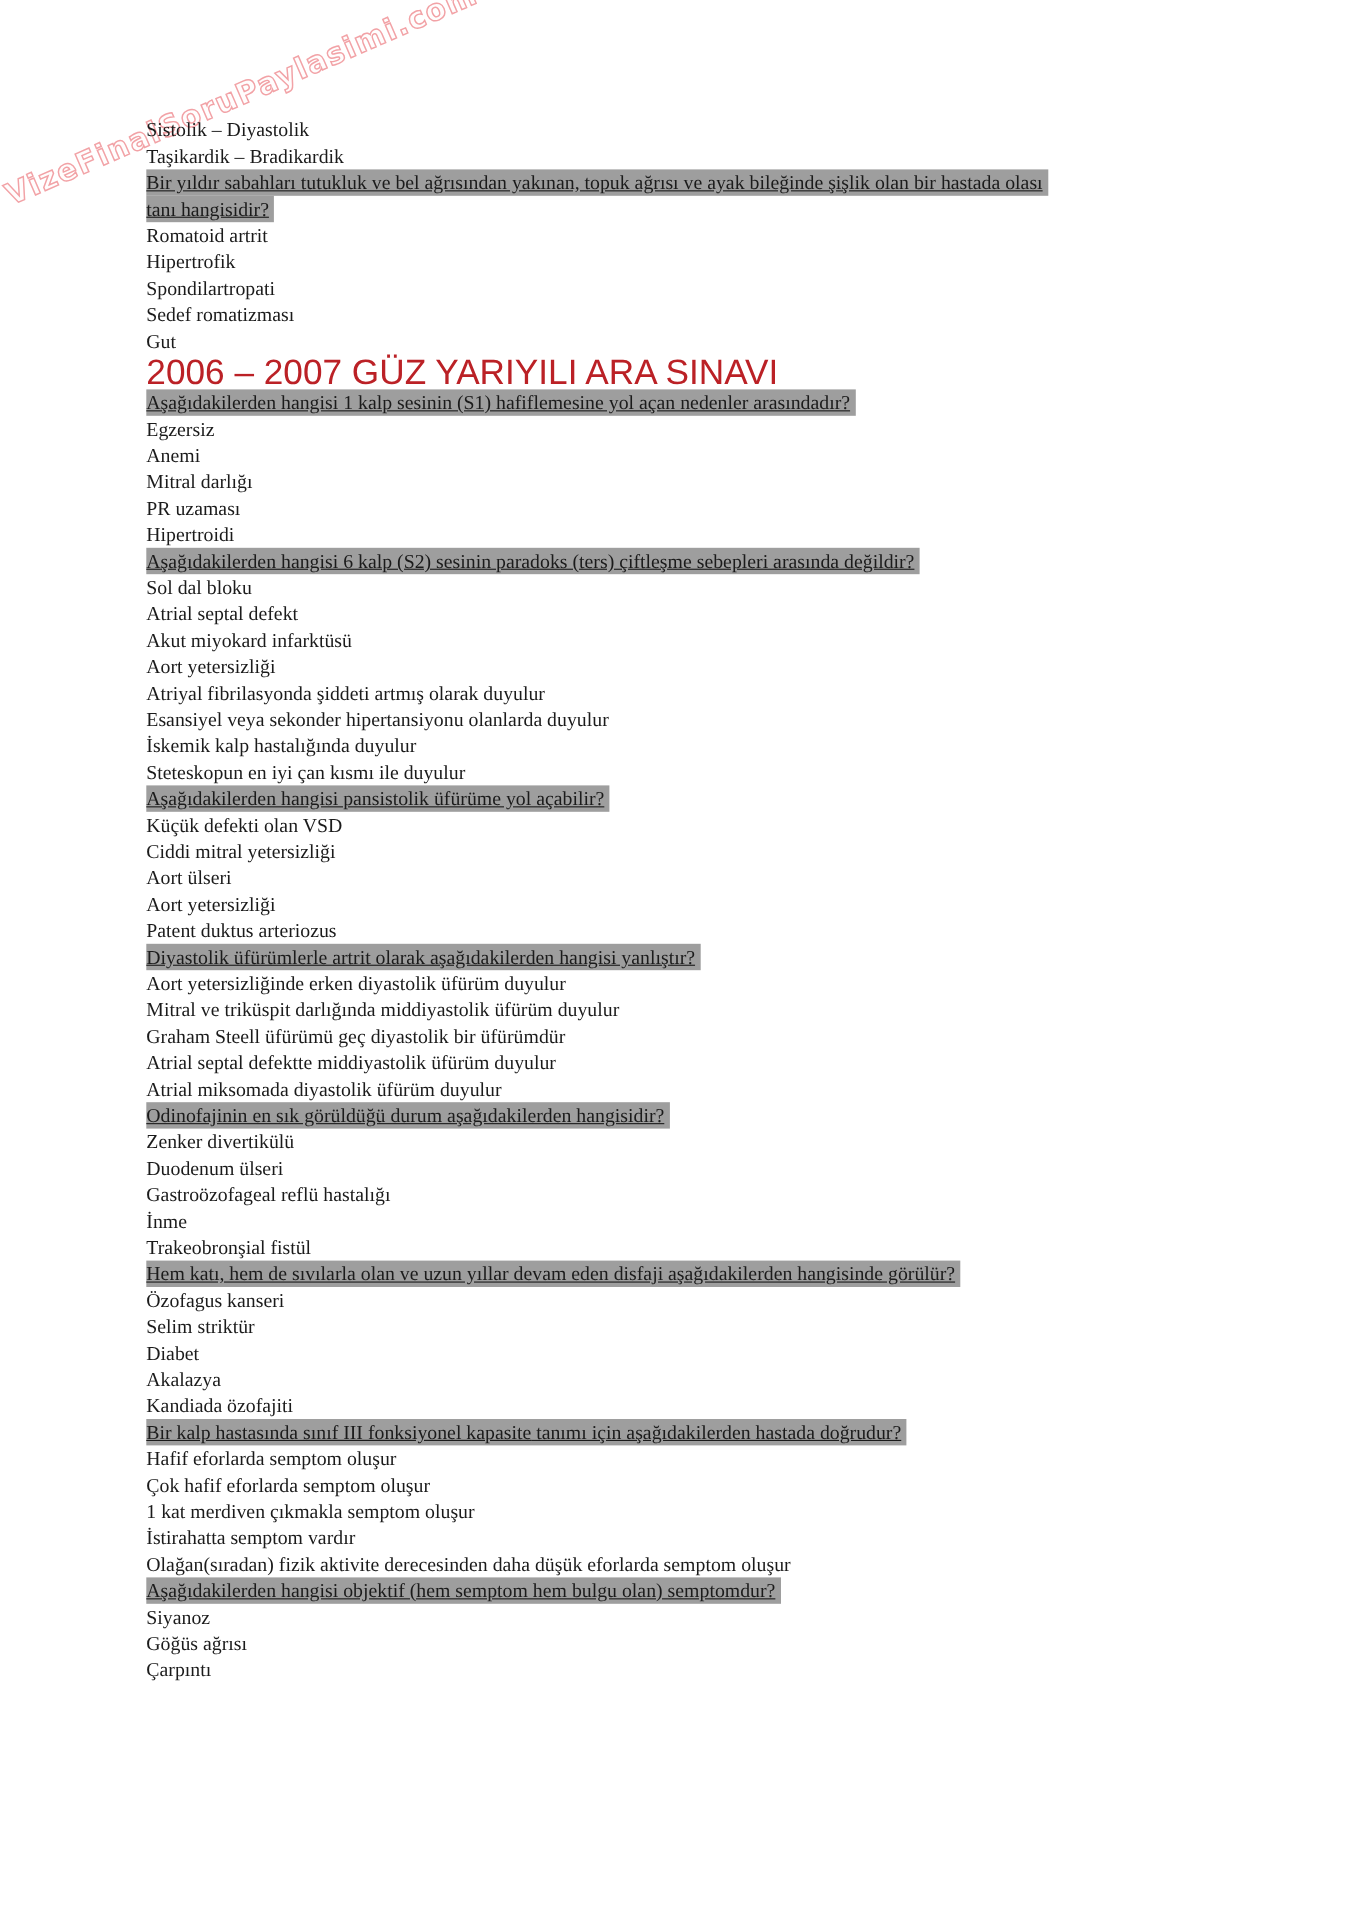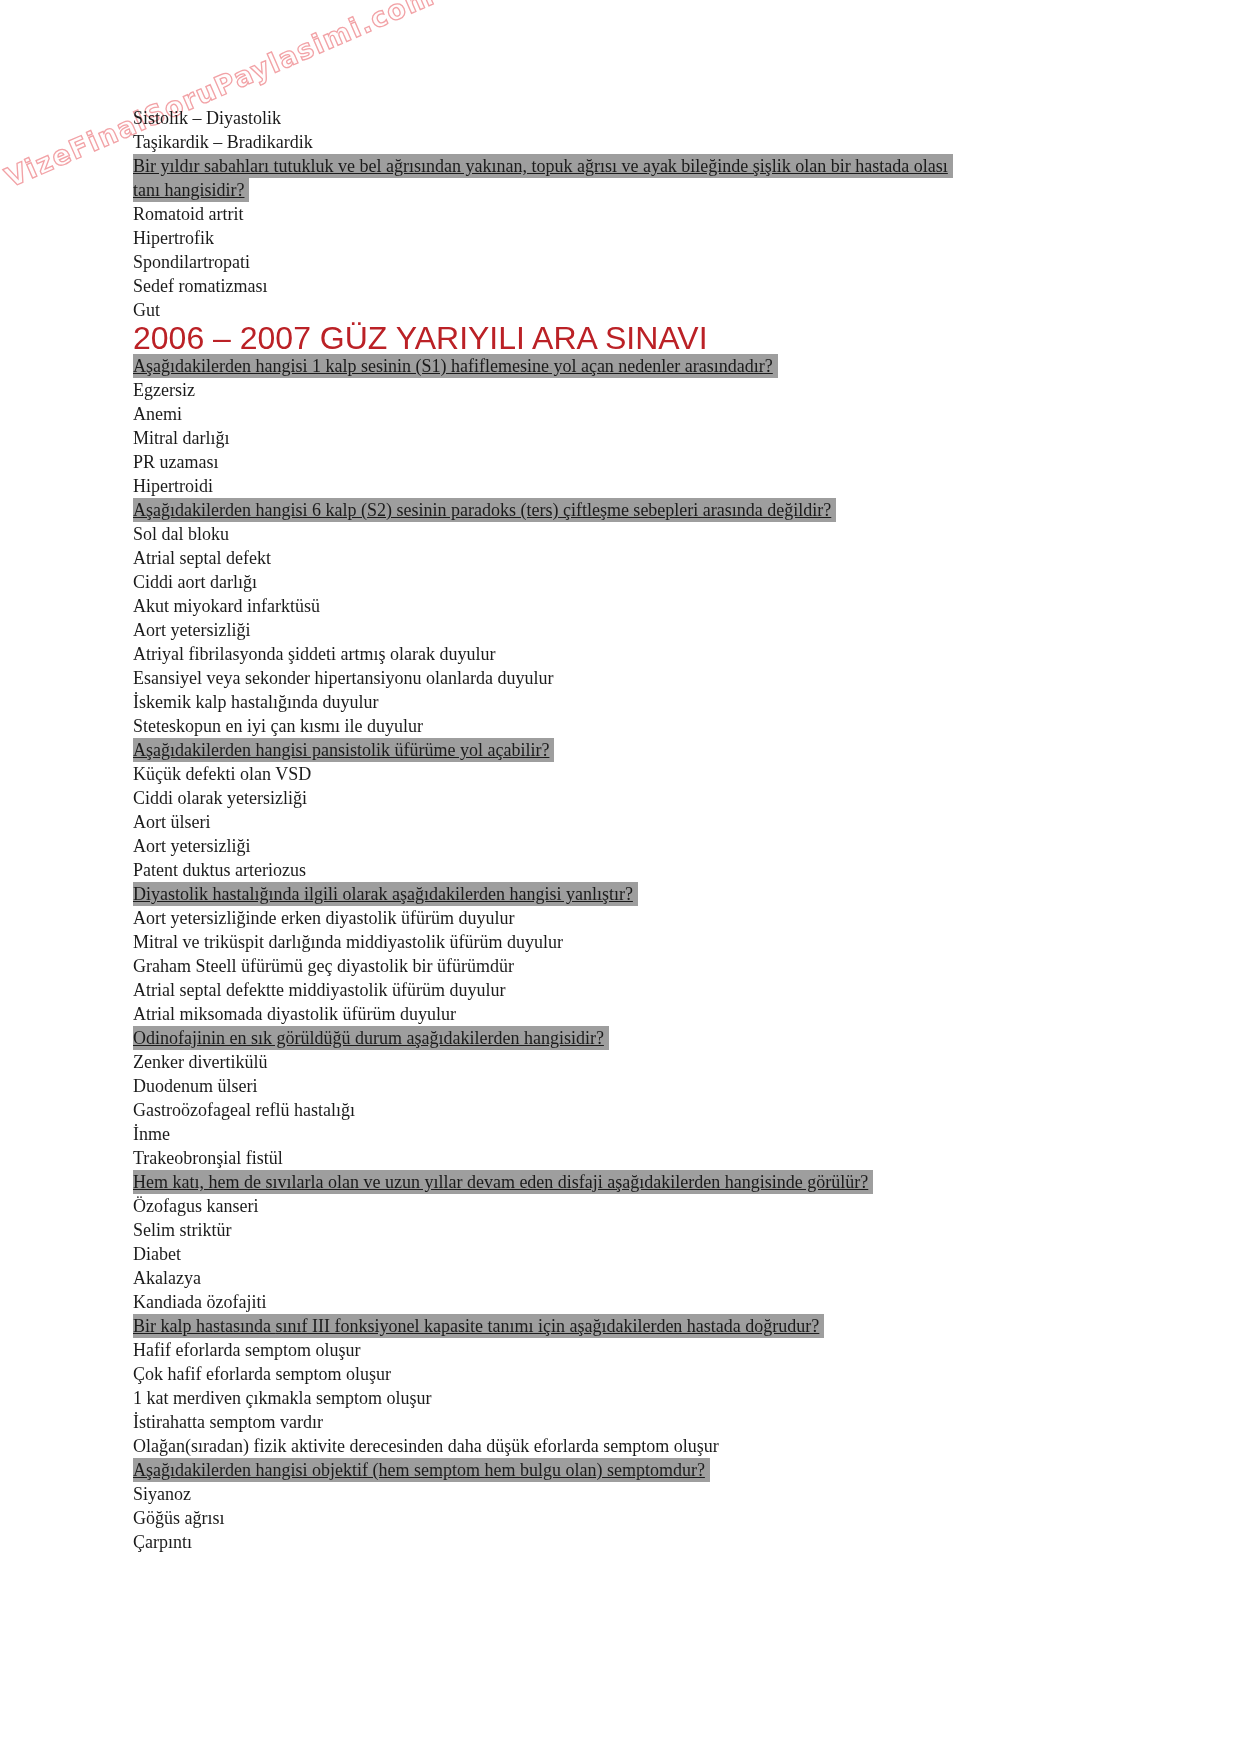--- a/index.html
+++ b/index.html
@@ -78,34 +78,33 @@
       <div class="heading">2006 – 2007 GÜZ YARIYILI ARA SINAVI</div>
       <div class="line"><span class="hl"><span>Aşağıdakilerden hangisi 1 kalp sesinin (S1) hafiflemesine yol açan nedenler arasındadır?</span></span></div>
       <div class="line"><span><span>Egzersiz</span></span></div>
       <div class="line"><span><span>Anemi</span></span></div>
       <div class="line"><span><span>Mitral darlığı</span></span></div>
       <div class="line"><span><span>PR uzaması</span></span></div>
       <div class="line"><span><span>Hipertroidi</span></span></div>
       <div class="line"><span class="hl"><span>Aşağıdakilerden hangisi 6 kalp (S2) sesinin paradoks (ters) çiftleşme sebepleri arasında değildir?</span></span></div>
       <div class="line"><span><span>Sol dal bloku</span></span></div>
       <div class="line"><span><span>Atrial septal defekt</span></span></div>
-      <div class="line"><span><span>Ciddi aort darlığı</span></span></div>
       <div class="line"><span><span>Akut miyokard infarktüsü</span></span></div>
       <div class="line"><span><span>Aort yetersizliği</span></span></div>
       <div class="line"><span><span>Atriyal fibrilasyonda şiddeti artmış olarak duyulur</span></span></div>
       <div class="line"><span><span>Esansiyel veya sekonder hipertansiyonu olanlarda duyulur</span></span></div>
       <div class="line"><span><span>İskemik kalp hastalığında duyulur</span></span></div>
       <div class="line"><span><span>Steteskopun en iyi çan kısmı ile duyulur</span></span></div>
       <div class="line"><span class="hl"><span>Aşağıdakilerden hangisi pansistolik üfürüme yol açabilir?</span></span></div>
       <div class="line"><span><span>Küçük defekti olan VSD</span></span></div>
-      <div class="line"><span><span>Ciddi olarak yetersizliği</span></span></div>
+      <div class="line"><span><span>Ciddi mitral yetersizliği</span></span></div>
       <div class="line"><span><span>Aort ülseri</span></span></div>
       <div class="line"><span><span>Aort yetersizliği</span></span></div>
       <div class="line"><span><span>Patent duktus arteriozus</span></span></div>
-      <div class="line"><span class="hl"><span>Diyastolik hastalığında ilgili olarak aşağıdakilerden hangisi yanlıştır?</span></span></div>
+      <div class="line"><span class="hl"><span>Diyastolik üfürümlerle artrit olarak aşağıdakilerden hangisi yanlıştır?</span></span></div>
       <div class="line"><span><span>Aort yetersizliğinde erken diyastolik üfürüm duyulur</span></span></div>
       <div class="line"><span><span>Mitral ve triküspit darlığında middiyastolik üfürüm duyulur</span></span></div>
       <div class="line"><span><span>Graham Steell üfürümü geç diyastolik bir üfürümdür</span></span></div>
       <div class="line"><span><span>Atrial septal defektte middiyastolik üfürüm duyulur</span></span></div>
       <div class="line"><span><span>Atrial miksomada diyastolik üfürüm duyulur</span></span></div>
       <div class="line"><span class="hl"><span>Odinofajinin en sık görüldüğü durum aşağıdakilerden hangisidir?</span></span></div>
       <div class="line"><span><span>Zenker divertikülü</span></span></div>
       <div class="line"><span><span>Duodenum ülseri</span></span></div>
       <div class="line"><span><span>Gastroözofageal reflü hastalığı</span></span></div>
       <div class="line"><span><span>İnme</span></span></div>

